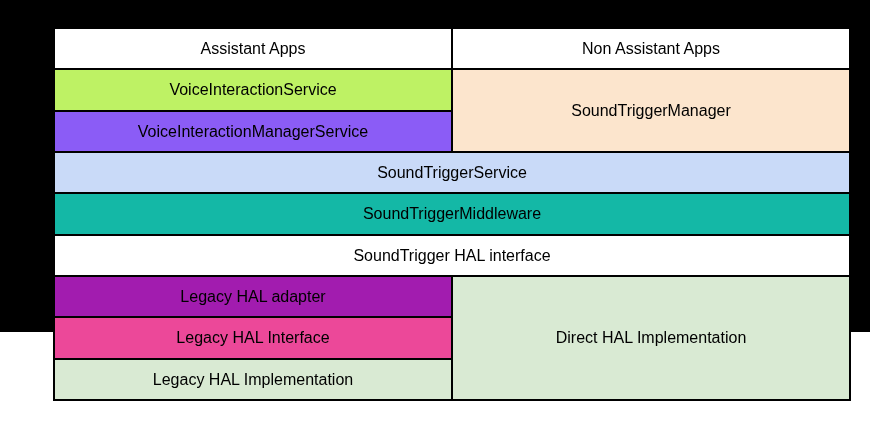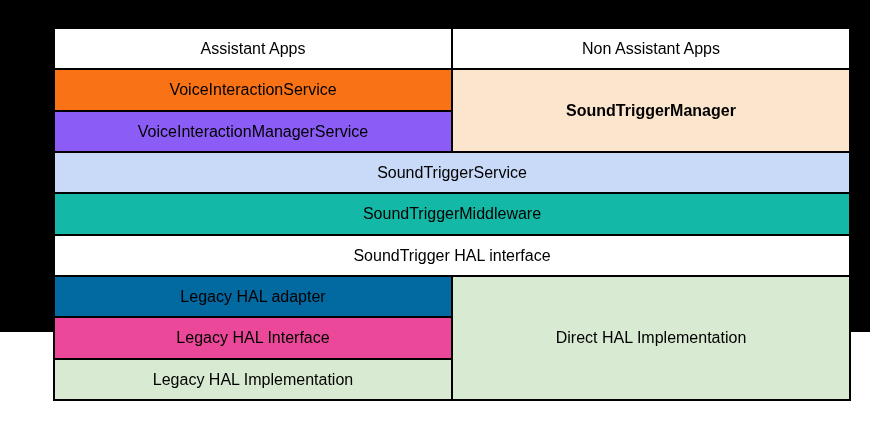--- a/index.html
+++ b/index.html
@@ -45,37 +45,37 @@
 <body>
 
 <div class="stage" style="background: rgb(0, 0, 0);">
   <table class="stack">
     <tbody>
         <tr>
       <td style="background: rgb(255, 255, 255);">Assistant Apps</td>
       <td style="background: rgb(255, 255, 255);">Non Assistant Apps</td>
     </tr>
     <tr>
-      <td style="background: #f97316;">VoiceInteractionService</td>
-      <td rowspan="2" style="background: rgb(252, 229, 205); font-weight: bold;">SoundTriggerManager</td>
+      <td style="background: #bef264;">VoiceInteractionService</td>
+      <td rowspan="2" style="background: rgb(252, 229, 205);">SoundTriggerManager</td>
     </tr>
     <tr>
       <td style="background: #8b5cf6;">VoiceInteractionManagerService</td>
     </tr>
     <tr>
       <td colspan="2" style="background: rgb(201, 218, 248);">SoundTriggerService</td>
     </tr>
     <tr>
       <td colspan="2" style="background: #14b8a6;">SoundTriggerMiddleware</td>
     </tr>
     <tr>
       <td colspan="2" style="background: rgb(255, 255, 255); margin-top: 40px;">SoundTrigger HAL interface</td>
     </tr>
     <tr>
-      <td style="background: #0369a1;">Legacy HAL adapter</td>
+      <td style="background: #a21caf;">Legacy HAL adapter</td>
       <td rowspan="3" style="background: rgb(217, 234, 211); text-align: center;">Direct HAL Implementation</td>
     </tr>
     <tr>
       <td style="background: #ec4899;">Legacy HAL Interface</td>
     </tr>
     <tr>
       <td style="background: rgb(217, 234, 211);">Legacy HAL Implementation</td>
     </tr>
   </tbody>
     </table>

